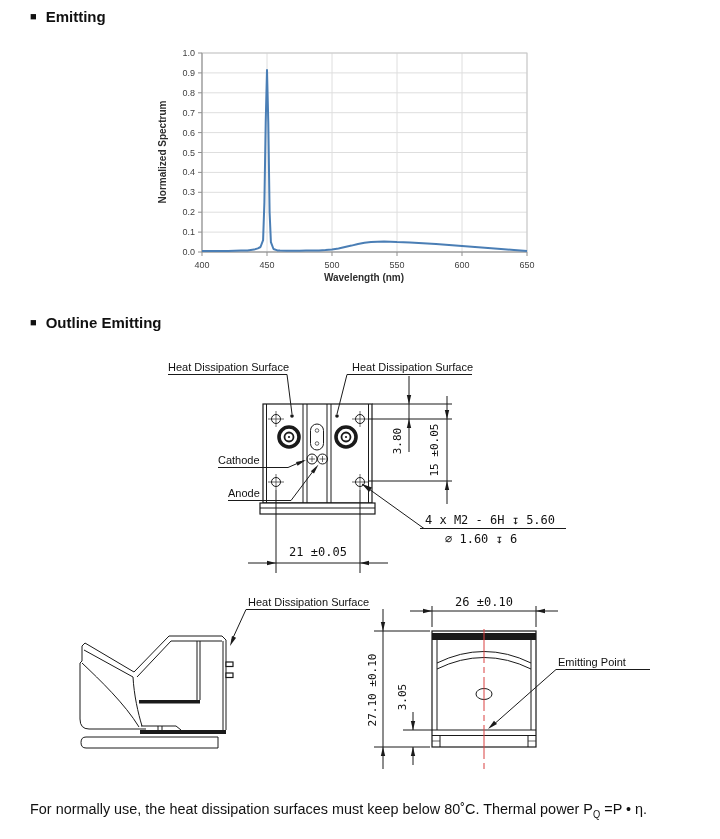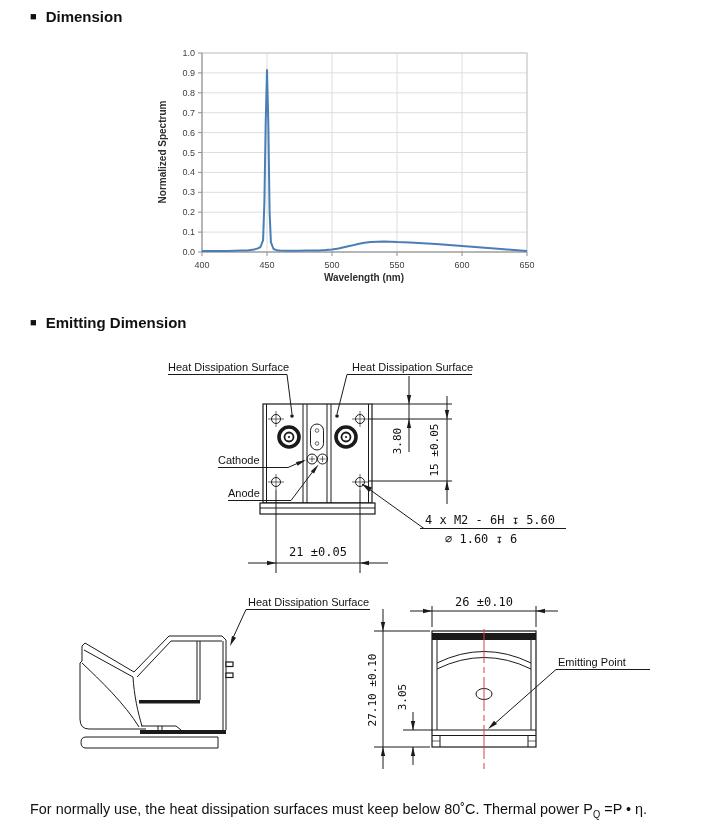--- a/index.html
+++ b/index.html
@@ -27,21 +27,21 @@
   .ln{stroke:#1a1a1a;stroke-width:1;fill:none;}
   .thin{stroke:#2a2a2a;stroke-width:0.7;fill:none;}
   .whitebody{fill:#ffffff;stroke:#1a1a1a;stroke-width:1.2;}
   .blk{fill:#1a1a1a;stroke:none;}
 </style>
 </head>
 <body>
 
 <div class="heading" id="spectrum-heading">
   <span class="bullet">■</span>
-  <span>Dimension</span>
+  <span>Emitting</span>
 </div>
 
 <svg id="spectrum-chart" width="386" height="246" viewBox="0 0 386 246">
   <g id="chart-grid">
       <line x1="50" y1="208" x2="375" y2="208" stroke="#dedede" stroke-width="1"></line>
       <line x1="50" y1="188.1" x2="375" y2="188.1" stroke="#dedede" stroke-width="1"></line>
       <line x1="50" y1="168.2" x2="375" y2="168.2" stroke="#dedede" stroke-width="1"></line>
       <line x1="50" y1="148.3" x2="375" y2="148.3" stroke="#dedede" stroke-width="1"></line>
       <line x1="50" y1="128.39999999999998" x2="375" y2="128.39999999999998" stroke="#dedede" stroke-width="1"></line>
       <line x1="50" y1="108.5" x2="375" y2="108.5" stroke="#dedede" stroke-width="1"></line>
@@ -100,21 +100,21 @@
       <text x="310" y="224" text-anchor="middle" class="tick">600</text>
       <text x="375" y="224" text-anchor="middle" class="tick">650</text>
     </g>
   <polyline id="spectrum-line" fill="none" stroke-width="2" stroke-linejoin="round" points="50.0,207.0 56.5,207.0 63.0,207.0 69.5,207.0 76.0,207.0 82.5,206.8 89.0,206.6 95.5,206.4 102.0,205.6 105.9,204.4 108.5,203.0 111.1,196.1 112.4,158.3 113.7,78.7 115.0,25.9 116.3,78.7 117.6,168.2 118.9,198.1 121.5,205.0 125.4,206.4 128.0,206.6 134.5,206.8 141.0,206.8 147.5,206.8 154.0,206.6 160.5,206.6 167.0,206.4 173.5,206.0 180.0,205.4 186.5,204.4 193.0,203.0 199.5,201.6 206.0,200.0 212.5,198.8 219.0,198.1 225.5,197.7 232.0,197.5 238.5,197.7 245.0,198.1 251.5,198.2 258.0,198.4 271.0,199.2 284.0,200.0 297.0,201.0 310.0,202.0 323.0,203.0 336.0,204.0 349.0,205.0 362.0,206.0 375.0,207.0" stroke="#4a7eb5"></polyline>
   <text class="axis-title" x="14" y="108" text-anchor="middle" transform="rotate(-90 14 108)">Normalized Spectrum</text>
   <text class="axis-title" x="212" y="237" text-anchor="middle">Wavelength (nm)</text>
 </svg>
 
 <div class="heading" id="outline-heading">
   <span class="bullet">■</span>
-  <span>Emitting Dimension</span>
+  <span>Outline Emitting</span>
 </div>
 
 <svg id="outline-top-svg" width="440" height="232" viewBox="140 358 440 232">
   <g>
     <rect class="whitebody" x="263" y="404" width="109" height="99"></rect>
     <line class="ln" x1="266.5" y1="404" x2="266.5" y2="503"></line>
     <line class="ln" x1="368.5" y1="404" x2="368.5" y2="503"></line>
 
     <line class="ln" x1="303" y1="404" x2="303" y2="503"></line>
     <line class="ln" x1="307" y1="404" x2="307" y2="503"></line>

